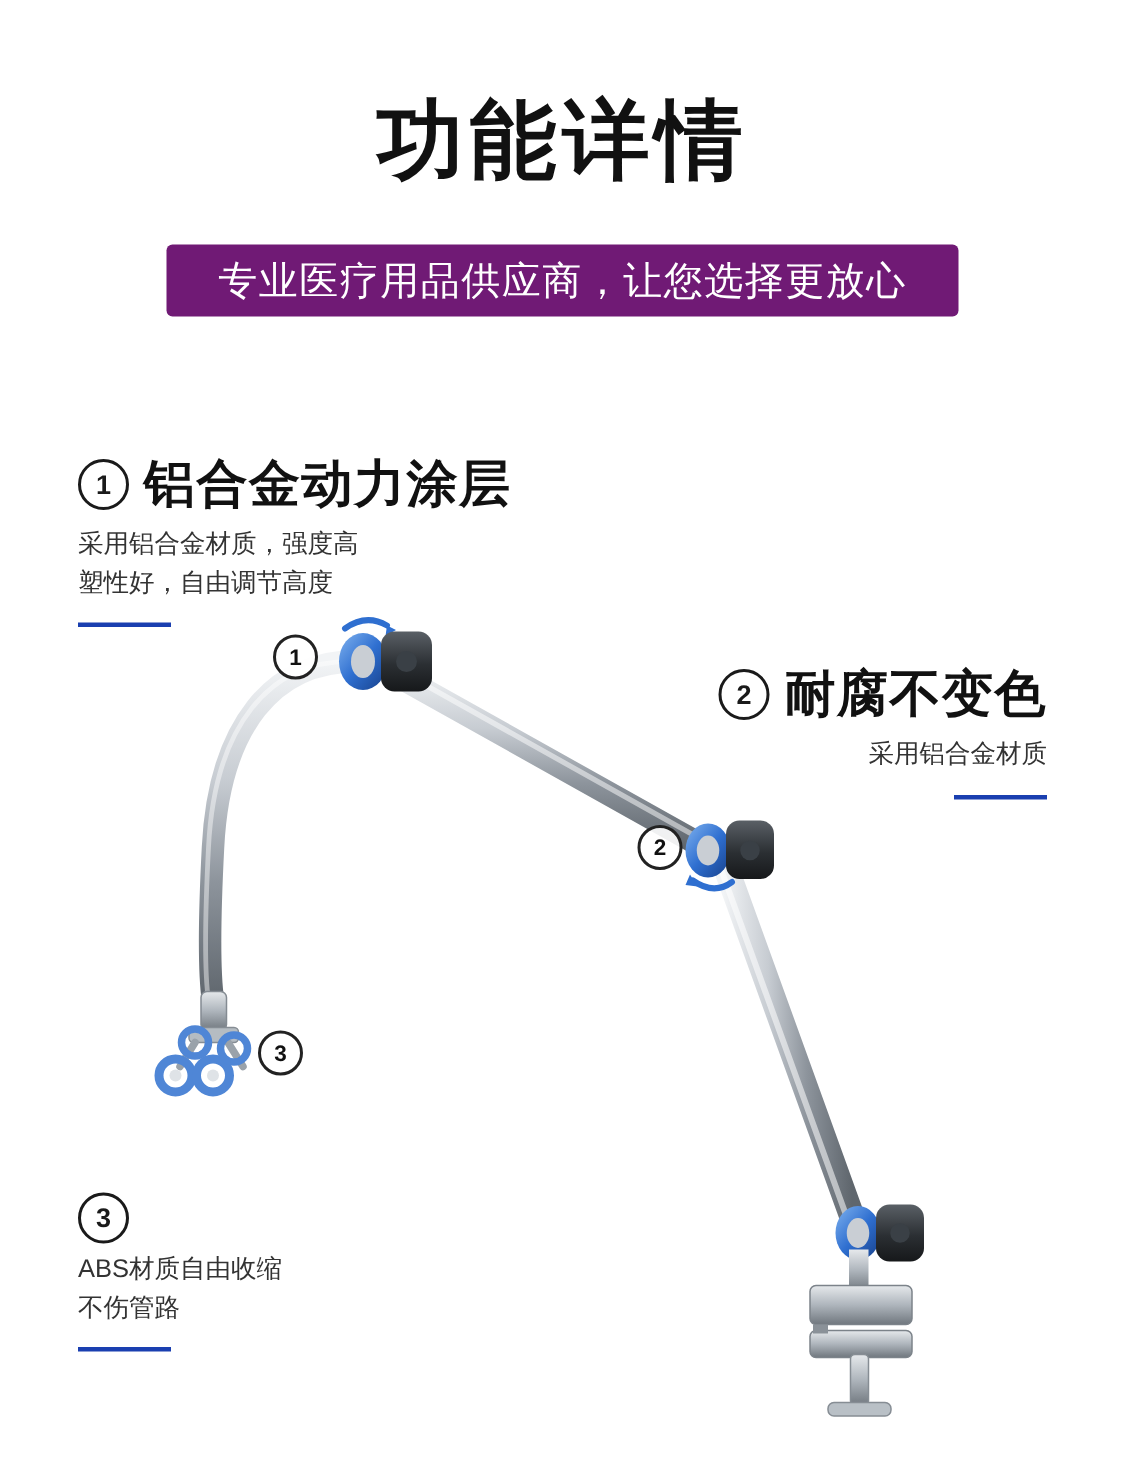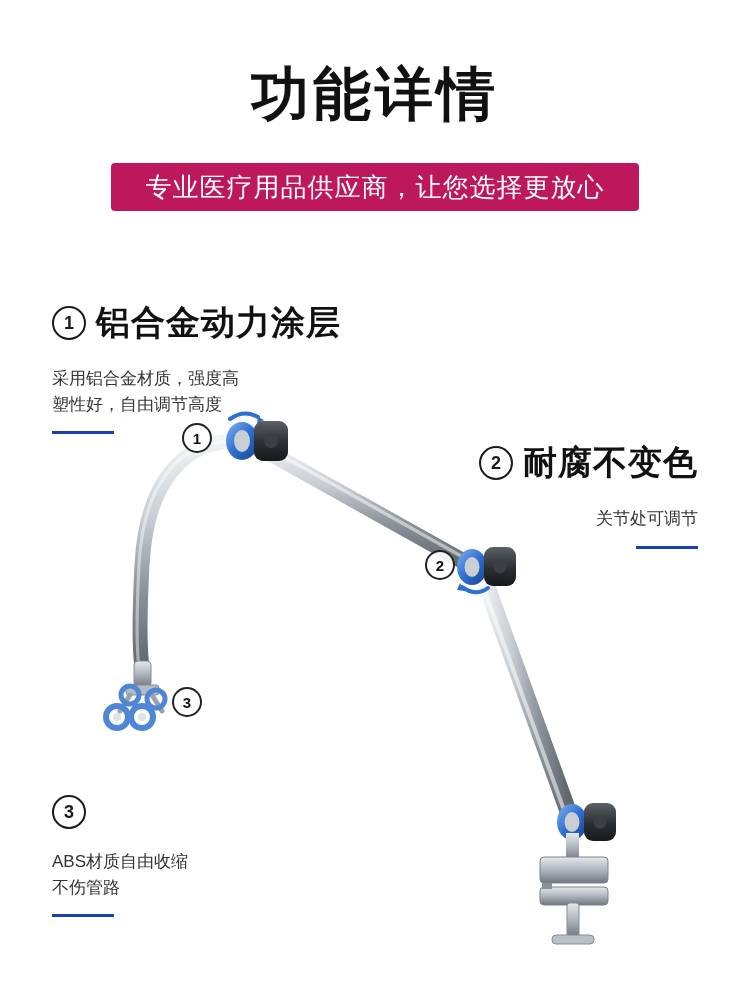--- a/index.html
+++ b/index.html
@@ -33,21 +33,21 @@
     letter-spacing: 4px;
     color: #111111;
     line-height: 1.1;
   }
   .header-banner {
     position: absolute;
     top: 163px;
     left: 111px;
     width: 528px;
     height: 48px;
-    background: #be185d;
+    background: #701a75;
     border-radius: 4px;
     display: flex;
     align-items: center;
     justify-content: center;
   }
   .header-banner span {
     color: #ffffff;
     font-size: 26px;
     letter-spacing: 1px;
     font-weight: 500;
@@ -75,21 +75,21 @@
     line-height: 1;
     flex: 0 0 auto;
   }
   .feature-title {
     font-size: 34px;
     font-weight: bold;
     letter-spacing: 1px;
     color: #111;
   }
   .feature-body {
-    margin-top: 20px;
+    margin-top: 4px;
     font-size: 17px;
     line-height: 1.5;
     color: #333;
   }
   .feature-body div { white-space: nowrap; }
 
   .rule {
     margin-top: 14px;
     width: 62px;
     height: 3px;
@@ -152,21 +152,21 @@
     </div>
     <div class="rule"></div>
   </div>
 
   <div class="feature f2">
     <div class="feature-head">
       <div class="num-circle">2</div>
       <div class="feature-title">耐腐不变色</div>
     </div>
     <div class="feature-body">
-      <div>关节处可调节</div>
+      <div>采用铝合金材质</div>
     </div>
     <div class="rule right"></div>
   </div>
 
   <div class="feature f3">
     <div class="feature-head">
       <div class="num-circle">3</div>
     </div>
     <div class="feature-body">
       <div>ABS材质自由收缩</div>

